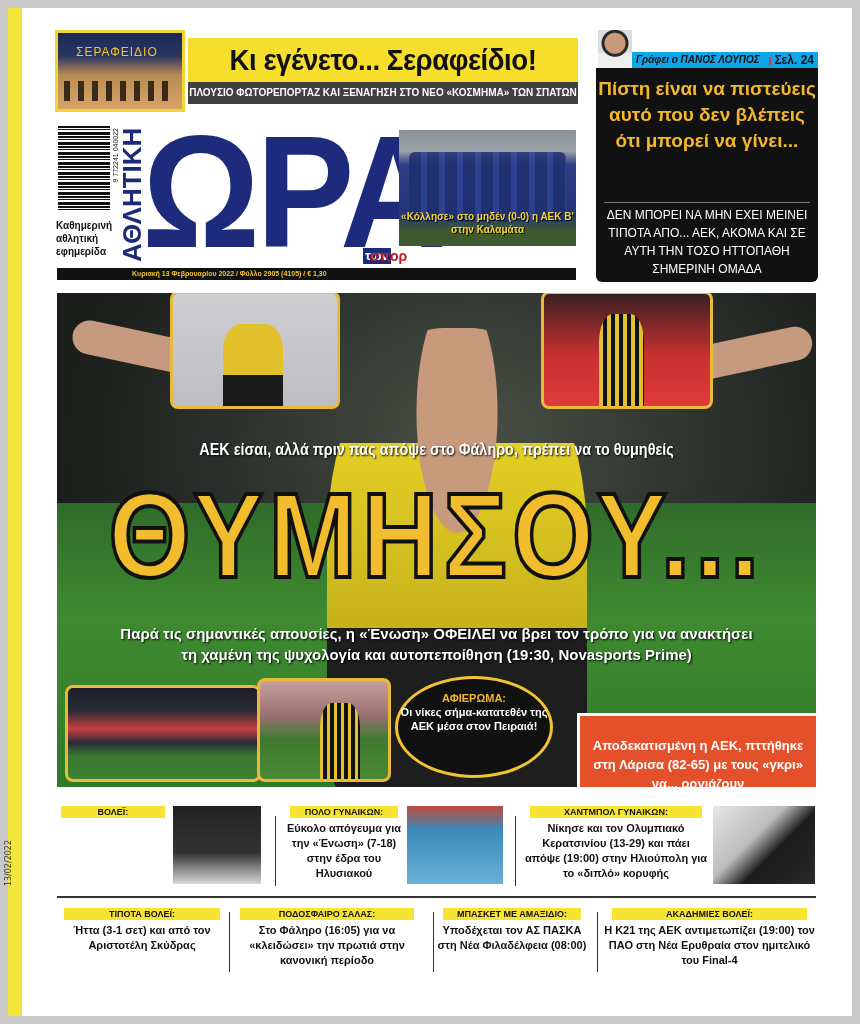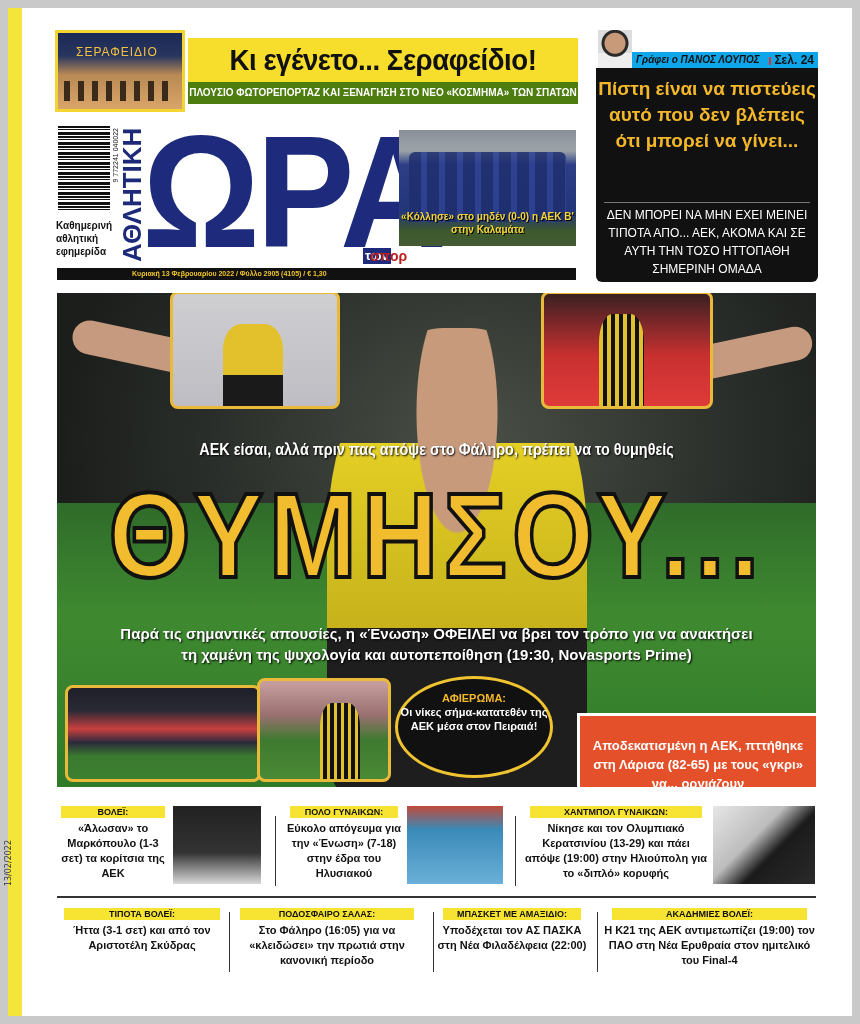--- a/index.html
+++ b/index.html
@@ -8,21 +8,21 @@
   .page { position: absolute; left: 8px; top: 8px; width: 844px; height: 1008px; background: #ffffff; }
   .yellow-edge { position: absolute; left: 8px; top: 8px; width: 14px; height: 1008px; background: #f4e53a; }
   .edge-date { position: absolute; left: 4px; top: 840px; width: 20px; font-size: 8px; color: #333; writing-mode: vertical-rl; transform: rotate(180deg); font-family: "DejaVu Sans", sans-serif; }
 
   
   .banner-photo { position: absolute; left: 55px; top: 30px; width: 130px; height: 82px; background: linear-gradient(180deg,#1b2a55 0%,#27355f 30%,#b98a55 55%,#d9a468 100%); border: 3px solid #f2d530; }
   .banner-photo .sign { position: absolute; left: 18px; top: 12px; color: #f4c040; font-size: 12px; letter-spacing: 1px; }
   .banner-photo .windows { position: absolute; left: 6px; top: 48px; width: 110px; height: 20px; background: repeating-linear-gradient(90deg,#3a2a1a 0 6px,transparent 6px 14px); }
   .banner-title { position: absolute; left: 188px; top: 38px; width: 390px; height: 44px; background: #f7de2c; }
   .banner-title span { display: block; font: bold 30px/44px "Liberation Sans", sans-serif; color: #111; text-align: center; transform: scaleX(0.92); letter-spacing: -0.5px; }
-  .banner-sub { position: absolute; left: 188px; top: 82px; width: 390px; height: 22px; background: #4d7c0f; color: #fff; font: bold 10px/22px "Liberation Sans", sans-serif; text-align: center; }
+  .banner-sub { position: absolute; left: 188px; top: 82px; width: 390px; height: 22px; background: #404040; color: #fff; font: bold 10px/22px "Liberation Sans", sans-serif; text-align: center; }
 
   
   .barcode { position: absolute; left: 58px; top: 126px; width: 52px; height: 85px; background: repeating-linear-gradient(180deg,#111 0 2px,#fff 2px 3px,#111 3px 4px,#fff 4px 6px,#111 6px 9px,#fff 9px 10px); }
   .barcode-num { position: absolute; left: 112px; top: 128px; font-size: 7px; writing-mode: vertical-rl; transform: rotate(180deg); color: #111; }
   .tagline { position: absolute; left: 56px; top: 219px; width: 70px; font: bold 10px/13px "Liberation Sans", sans-serif; color: #111; }
   .athlitiki { position: absolute; left: 120px; top: 125px; height: 140px; width: 24px; font: bold 26px/24px "Liberation Sans", sans-serif; color: #1d2a7a; writing-mode: vertical-rl; transform: rotate(180deg); text-align: center; }
   .logo-ora { position: absolute; left: 142px; top: 112px; font: bold 160px/160px "Liberation Sans", sans-serif; color: #1e2b7d; letter-spacing: -4px; transform: scaleX(0.92); transform-origin: left; }
   .logo-ton { position: absolute; left: 334px; top: 248px; background: #1e2b7d; color: #fff; font: bold 13px/16px "Liberation Sans", sans-serif; padding: 0 2px; margin-left: 29px; }
   .logo-spor { position: absolute; left: 370px; top: 248px; color: #b91c1c; font: bold 14px/16px "Liberation Sans", sans-serif; }
   .date-bar { position: absolute; left: 57px; top: 268px; width: 519px; height: 12px; background: #111; color: #f2c52a; font: bold 7px/12px "Liberation Sans", sans-serif; padding-left: 75px; }
@@ -150,21 +150,20 @@
     <span class="tribute-label">ΑΦΙΕΡΩΜΑ:</span>
     <span class="tribute-text">Οι νίκες σήμα-κατατεθέν της ΑΕΚ μέσα στον Πειραιά!</span>
   </div>
 
   <div class="red-box">Αποδεκατισμένη η ΑΕΚ, πττήθηκε στη Λάρισα (82-65) με τους «γκρι» να... οργιάζουν</div>
 </div>
 
 <div class="brief-row row-1">
   <div class="brief" style="left:0;width:112px;">
     <span class="label">ΒΟΛΕΪ:</span>
-    <span class="text">«Άλωσαν» το Μαρκόπουλο (1-3 σετ) τα κορίτσια της ΑΕΚ</span>
   </div>
   <div class="thumb" style="left:116px;width:88px;background:linear-gradient(180deg,#222 0%,#333 60%,#d8d8d8 100%);"></div>
   <div class="divider" style="left:218px;top:10px;height:70px;"></div>
   <div class="brief" style="left:228px;width:118px;">
     <span class="label">ΠΟΛΟ ΓΥΝΑΙΚΩΝ:</span>
     <span class="text">Εύκολο απόγευμα για την «Ένωση» (7-18) στην έδρα του Ηλυσιακού</span>
   </div>
   <div class="thumb" style="left:350px;width:96px;background:linear-gradient(180deg,#c04a3a 0%,#3a8ab8 30%,#6ab0d8 100%);"></div>
   <div class="divider" style="left:458px;top:10px;height:70px;"></div>
   <div class="brief" style="left:466px;width:186px;">
@@ -180,20 +179,20 @@
     <span class="text">Ήττα (3-1 σετ) και από τον Αριστοτέλη Σκύδρας</span>
   </div>
   <div class="divider" style="left:172px;top:14px;height:60px;"></div>
   <div class="brief" style="left:175px;width:190px;">
     <span class="label">ΠΟΔΟΣΦΑΙΡΟ ΣΑΛΑΣ:</span>
     <span class="text">Στο Φάληρο (16:05) για να «κλειδώσει» την πρωτιά στην κανονική περίοδο</span>
   </div>
   <div class="divider" style="left:376px;top:14px;height:60px;"></div>
   <div class="brief" style="left:380px;width:150px;">
     <span class="label">ΜΠΑΣΚΕΤ ΜΕ ΑΜΑΞΙΔΙΟ:</span>
-    <span class="text">Υποδέχεται τον ΑΣ ΠΑΣΚΑ στη Νέα Φιλαδέλφεια (22:00)</span>
+    <span class="text">Υποδέχεται τον ΑΣ ΠΑΣΚΑ στη Νέα Φιλαδέλφεια (08:00)</span>
   </div>
   <div class="divider" style="left:540px;top:14px;height:60px;"></div>
   <div class="brief" style="left:546px;width:213px;">
     <span class="label">ΑΚΑΔΗΜΙΕΣ ΒΟΛΕΪ:</span>
     <span class="text">Η Κ21 της ΑΕΚ αντιμετωπίζει (19:00) τον ΠΑΟ στη Νέα Ερυθραία στον ημιτελικό του Final-4</span>
   </div>
 </div>
 
 </body></html>

